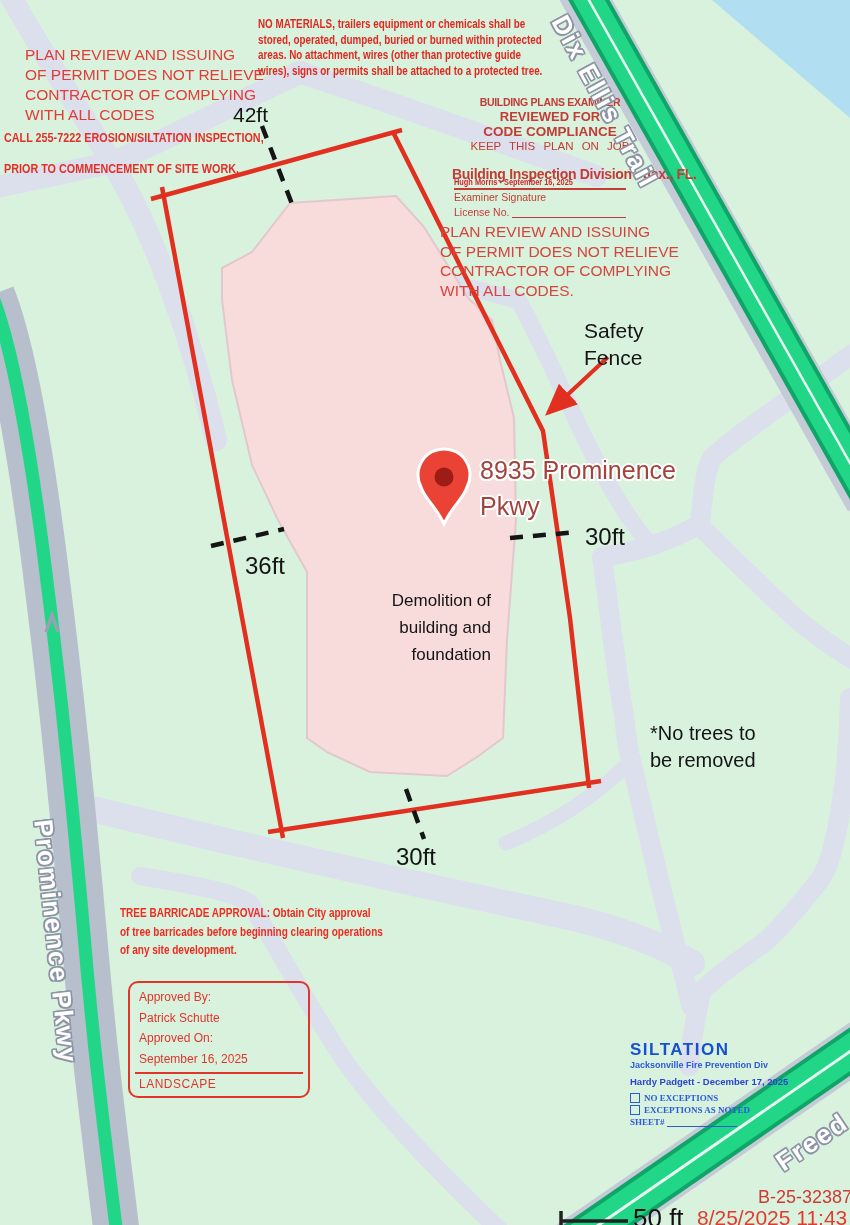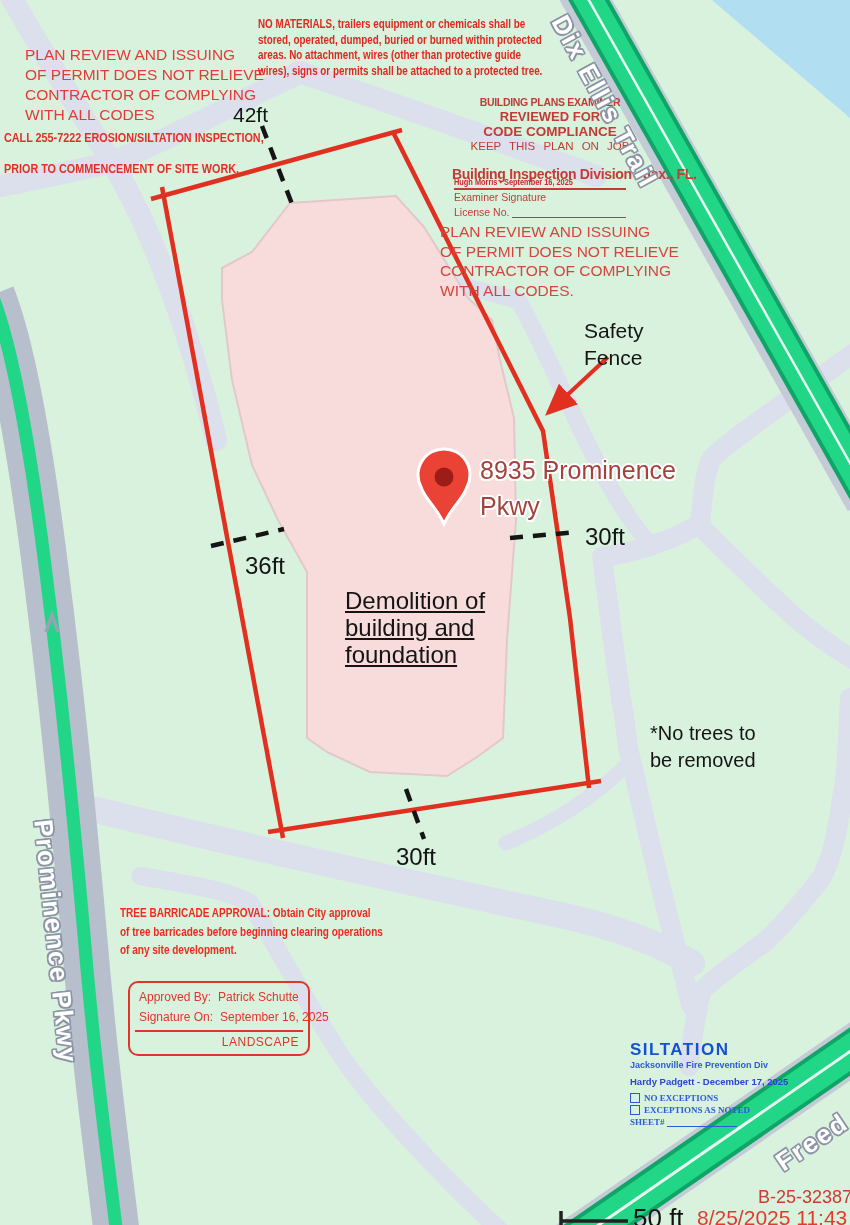--- a/index.html
+++ b/index.html
@@ -36,23 +36,23 @@
   .addr{color:#a3433c;font-size:25px;line-height:36px;
         text-shadow:-1.5px -1.5px 0 #fff,1.5px -1.5px 0 #fff,-1.5px 1.5px 0 #fff,
          1.5px 1.5px 0 #fff,0 -2px 0 #fff,0 2px 0 #fff,-2px 0 0 #fff,2px 0 0 #fff;}
   .roadlabel{color:#fff;font-weight:bold;font-size:26px;letter-spacing:2px;
      text-shadow:-1.5px -1.5px 0 #8d94a6,1.5px -1.5px 0 #8d94a6,-1.5px 1.5px 0 #8d94a6,
       1.5px 1.5px 0 #8d94a6,0 -1.5px 0 #8d94a6,0 1.5px 0 #8d94a6,
       -1.5px 0 0 #8d94a6,1.5px 0 0 #8d94a6;transform-origin:left top;}
   
   .apprbox{width:160px;border:2.5px solid #e0352b;border-radius:10px;color:#e0352b;
            padding:7px 9px 5px 9px;font-size:12px;background:transparent;}
-  .apprbox .row{display:flex;gap:7px;margin-bottom:6px;}
+  .apprbox .row{display:flex;gap:7px;margin-bottom:6px;flex-direction:column;}
   .apprbox .rule{border-top:2px solid #e0352b;margin:2px -4px 3px -4px;}
-  .apprbox .cat{text-align:right;letter-spacing:.5px;margin-top:2px;}
+  .apprbox .cat{text-align:left;letter-spacing:.5px;margin-top:2px;}
   
   .fire{color:#1751cf;}
   .fire .t{font-size:17px;font-weight:bold;letter-spacing:1.5px;color:#1751cf;}
   .fire .org{font-size:9px;font-weight:bold;color:#2b5bd7;margin-top:0px;}
   .fire .sig{font-size:9.5px;font-weight:bold;color:#2b43cf;margin-top:6px;}
   .fire .opts{margin-top:6px;color:#2b5bd7;font-size:9px;font-weight:bold;font-family:Liberation Serif, serif;}
   .fire .oprow{display:flex;align-items:center;gap:4px;margin-bottom:2px;}
   .fire .cb{width:8px;height:8px;border:1.5px solid #2b5bd7;display:inline-block;}
   .fire .sheetrow{display:flex;align-items:flex-end;}
   .fire .sheetrow .fill{width:70px;border-bottom:1.5px solid #2b5bd7;height:9px;margin-left:2px;}
@@ -185,21 +185,21 @@
   <div class="abs maptext" style="left:584px;top:317px;font-size:21px;line-height:27px;">
     <div>Safety</div>
     <div>Fence</div>
   </div>
 
   <div class="abs addr" style="left:480px;top:452px;">
     <div>8935 Prominence</div>
     <div>Pkwy</div>
   </div>
 
-  <div class="abs maptext" style="left:345px;top:587px;width:146px;text-align:left;font-size:24px;line-height:27px;text-decoration:underline;">
+  <div class="abs maptext" style="left:345px;top:587px;width:146px;text-align:right;font-size:17px;line-height:27px;">
     <div>Demolition of</div>
     <div>building and</div>
     <div>foundation</div>
   </div>
 
   <div class="abs maptext" style="left:650px;top:720px;font-size:20px;line-height:27px;">
     <div>*No trees to</div>
     <div>be removed</div>
   </div>
 
@@ -213,21 +213,21 @@
     <div>of tree barricades before beginning clearing operations</div>
     <div>of any site development.</div>
   </div>
 
   <div class="abs apprbox" style="left:128px;top:981px;">
     <div class="row">
       <span>Approved By:</span>
       <span>Patrick Schutte</span>
     </div>
     <div class="row">
-      <span>Signature On:</span>
+      <span>Approved On:</span>
       <span>September 16, 2025</span>
     </div>
     <div class="rule"></div>
     <div class="cat">LANDSCAPE</div>
   </div>
 
   <div class="abs fire" style="left:630px;top:1040px;">
     <div class="t">SILTATION</div>
     <div class="org">Jacksonville Fire Prevention Div</div>
     <div class="sig">Hardy Padgett - December 17, 2025</div>

